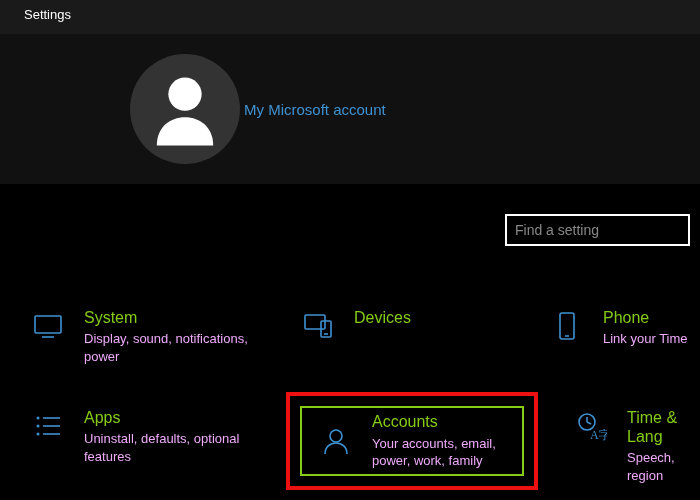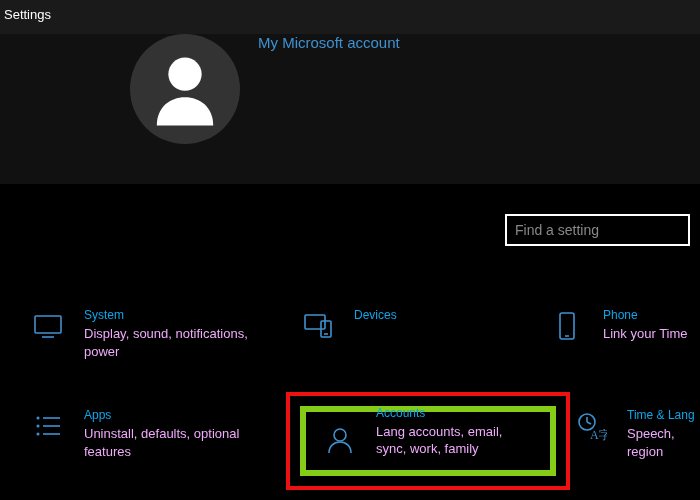--- a/index.html
+++ b/index.html
@@ -7,31 +7,32 @@
     width: 700px;
     height: 500px;
     background: #000;
     font-family: "Segoe UI", Arial, sans-serif;
     color: #fff;
     overflow: hidden;
     position: relative;
   }
   .top-bar {
     height: 34px;
-    padding: 7px 4px;
+    padding: 7px 24px;
     font-size: 13px;
     color: #fff;
     background: #1a1a1a;
   }
   .account-banner {
     height: 150px;
     background: #111;
     display: flex;
+    align-items: center;
     padding-left: 130px;
-    gap: 18px;
+    gap: 4px;
   }
   .avatar {
     width: 110px;
     height: 110px;
     border-radius: 50%;
     background: #333;
     display: flex;
     align-items: center;
     justify-content: center;
   }
@@ -73,41 +74,41 @@
   .tile .icon {
     width: 36px;
     height: 36px;
     display: flex;
     align-items: center;
     justify-content: center;
     flex-shrink: 0;
   }
   .tile .icon svg { stroke: #3f92d1; fill: none; stroke-width: 1.6; width: 32px; height: 32px; }
   .tile .text { max-width: 180px; }
-  .tile .title { font-size: 12px; color: #0ea5e9; line-height: 1.2; margin-bottom: 3px; }
+  .tile .title { font-size: 16px; color: #84cc16; line-height: 1.2; margin-bottom: 3px; }
   .tile .desc  { font-size: 13px; color: #f0abfc; line-height: 1.35; }
   
   .t-system   { top:   8px; left:  30px; }
   .t-devices  { top:   8px; left: 300px; justify-content: center; }
   .t-phone    { top:   8px; left: 549px; }
   .t-apps     { top: 108px; left:  30px; }
   .t-accounts { top:  92px; left: 286px; }
   .t-time     { top: 108px; left: 573px; }
   .highlight-outer {
     position: absolute;
     border: 4px solid #e11;
     padding: 10px;
   }
   .highlight-inner {
-    border: 6px solid #84cc16;
+    border: 2px solid #84cc16;
     padding: 12px 16px;
     display: flex;
-    align-items: flex-end;
+    align-items: center;
     gap: 18px;
-    width: 256px;
+    width: 224px;
     height: 70px;
   }
 </style>
 </head>
 <body>
 
 <div class="top-bar">Settings</div>
 
 <div class="account-banner">
   <div class="avatar">
@@ -186,21 +187,21 @@
   <div class="highlight-outer t-accounts">
     <div class="highlight-inner tile" style="position:static;">
       <span class="icon">
         <svg viewBox="0 0 32 32">
             <circle cx="16" cy="11" r="6"></circle>
             <path d="M5 29c0-7 5-11 11-11s11 4 11 11"></path>
           </svg>
       </span>
       <div class="text">
         <div class="title">Accounts</div>
-        <div class="desc">Lang accounts, email, sync, work, family</div>
+        <div class="desc">Your accounts, email, power, work, family</div>
       </div>
     </div>
   </div>
 
   <div class="tile t-time">
     <span class="icon">
       <svg viewBox="0 0 32 32">
           <circle cx="12" cy="12" r="8"></circle>
           <line x1="12" y1="7" x2="12" y2="12"></line>
           <line x1="12" y1="12" x2="16" y2="14"></line>

